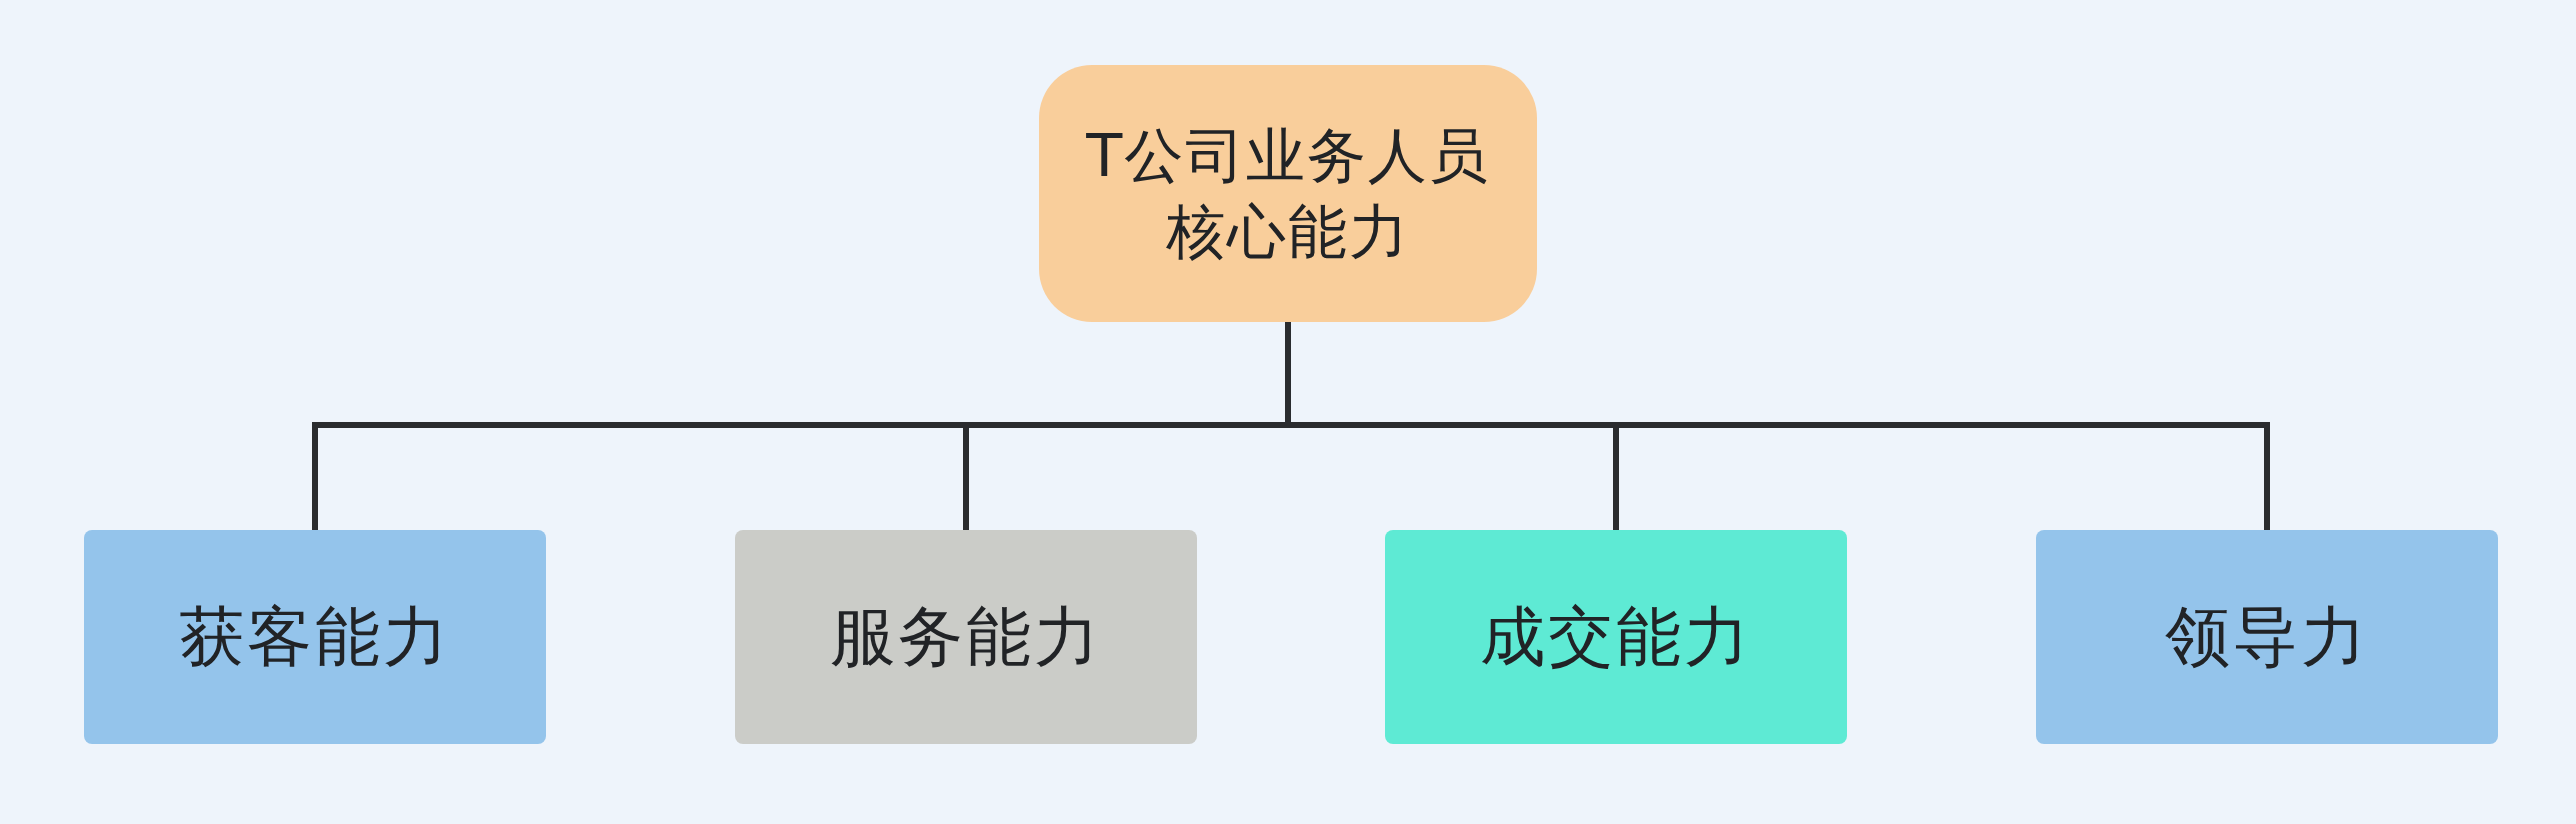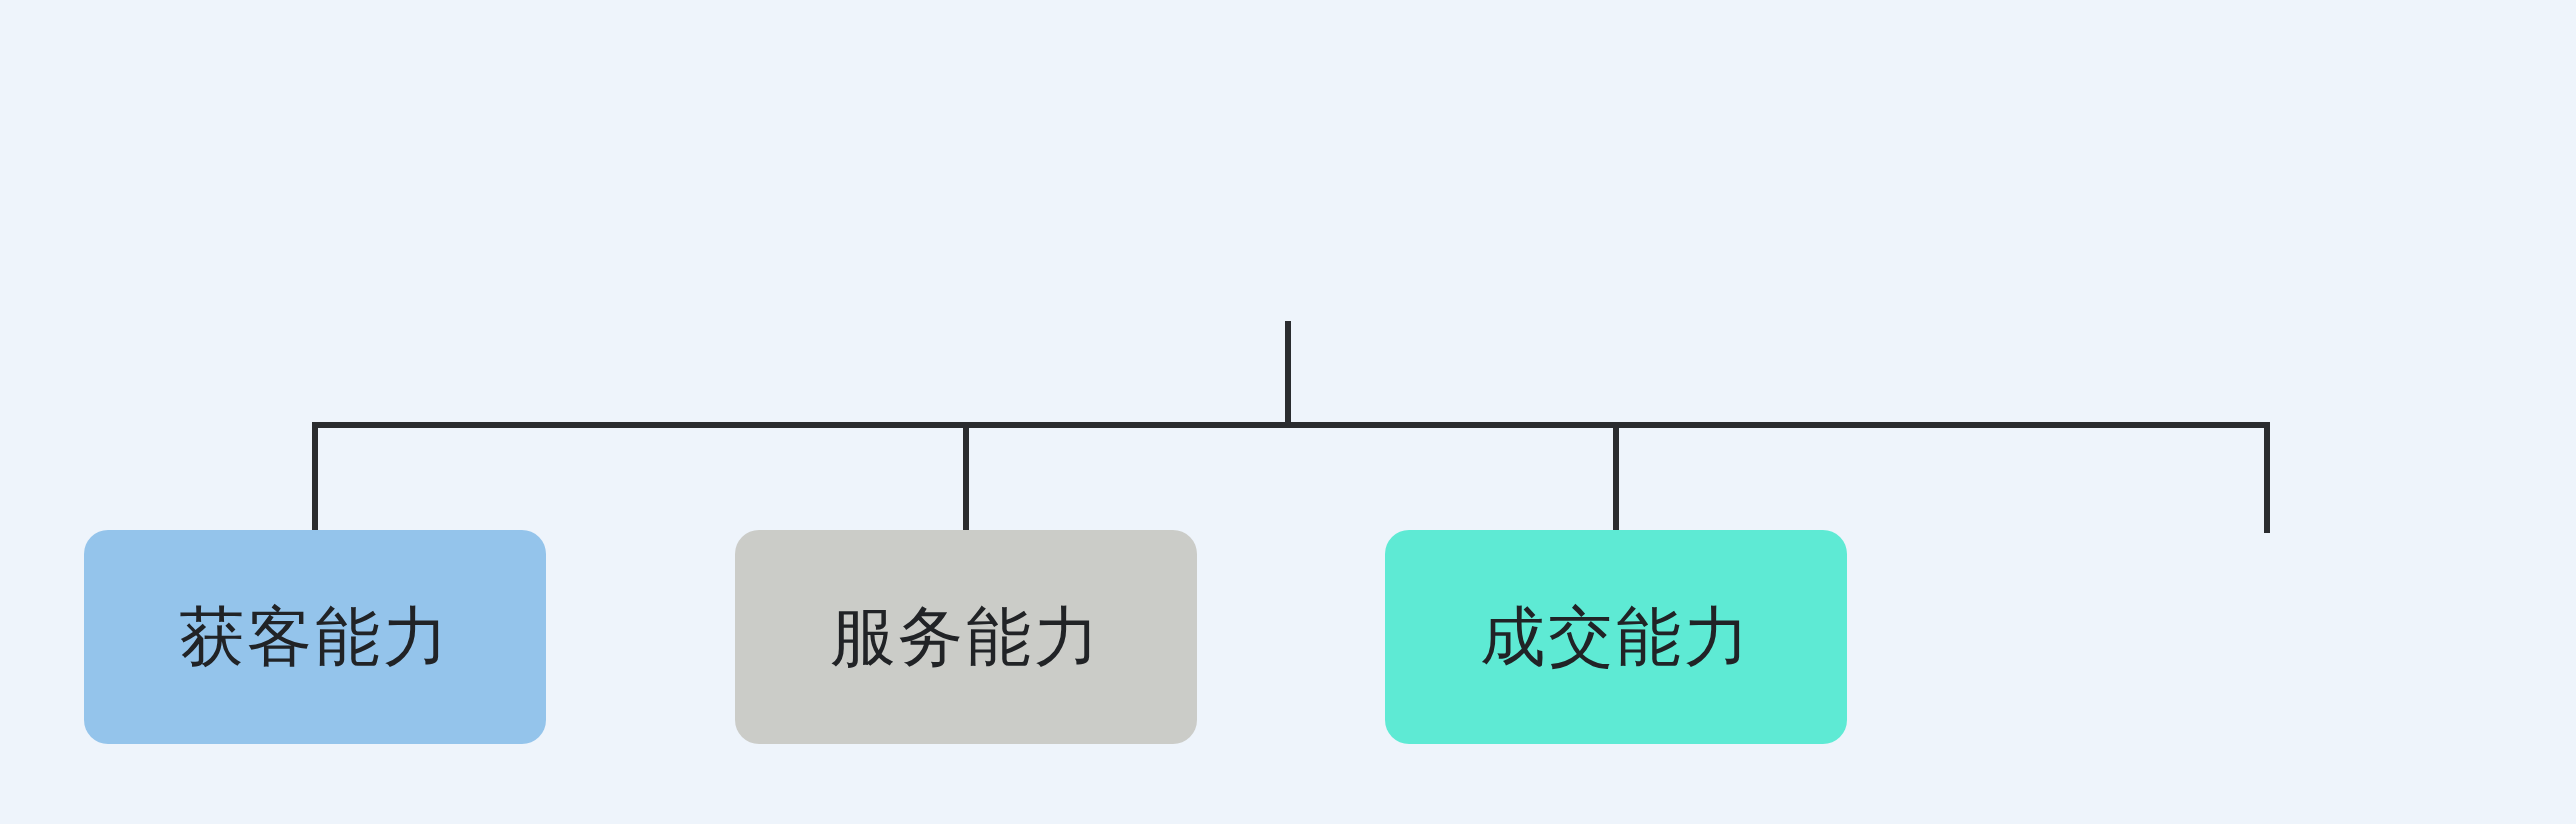--- a/index.html
+++ b/index.html
@@ -30,21 +30,21 @@
     height: 257px;
     border-radius: 53px;
     font-size: 59px;
     line-height: 76px;
     letter-spacing: 1.9px;
   }
   .node-child {
     top: 530px;
     width: 462px;
     height: 214px;
-    border-radius: 24px;
+    border-radius: 8px;
     font-size: 65px;
     letter-spacing: 2.9px;
   }
   .node-child-1 { left: 84px; }
   .node-child-2 { left: 735px; }
   .node-child-3 { left: 1385px; }
   .node-child-4 { left: 2036px; }
   .connector {
     position: absolute;
   }
@@ -61,28 +61,35 @@
 
 <div class="stage" style="background: rgb(238, 244, 251);">
 
   <div class="connector stem-root" style="background: rgb(42, 44, 47);"></div>
   <div class="connector rail" style="background: rgb(42, 44, 47);"></div>
   <div class="connector drop drop-1" style="background: rgb(42, 44, 47);"></div>
   <div class="connector drop drop-2" style="background: rgb(42, 44, 47);"></div>
   <div class="connector drop drop-3" style="background: rgb(42, 44, 47);"></div>
   <div class="connector drop drop-4" style="background: rgb(42, 44, 47);"></div>
 
+  <div class="node node-root" style="background: rgb(249, 206, 155);">
+    <div>T公司业务人员</div>
+    <div>核心能力</div>
+  </div>
 
   <div class="node node-child node-child-1" style="background: rgb(148, 196, 235);">
     <div>获客能力</div>
   </div>
 
   <div class="node node-child node-child-2" style="background: rgb(203, 204, 200);">
     <div>服务能力</div>
   </div>
 
   <div class="node node-child node-child-3" style="background: #5eead4;">
     <div>成交能力</div>
   </div>
 
+  <div class="node node-child node-child-4" style="background: rgb(148, 196, 235);">
+    <div>领导力</div>
+  </div>
 
 </div>
 
 
 </body></html>

